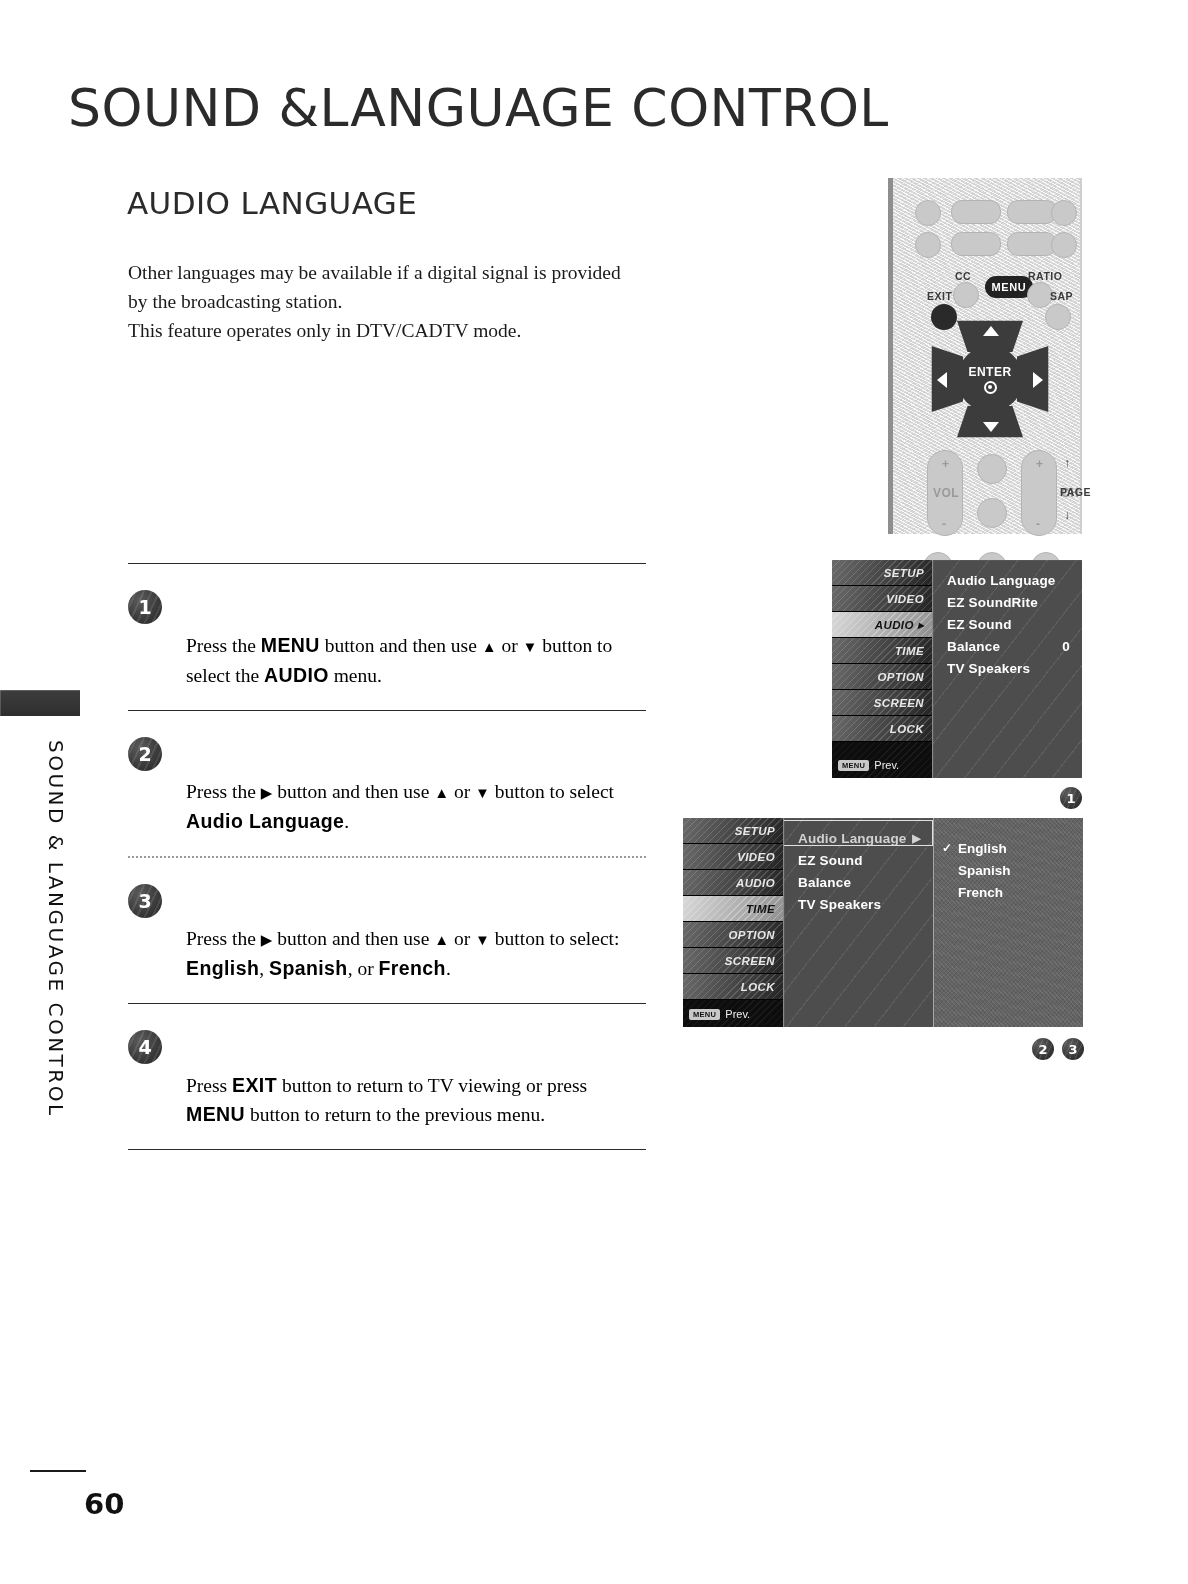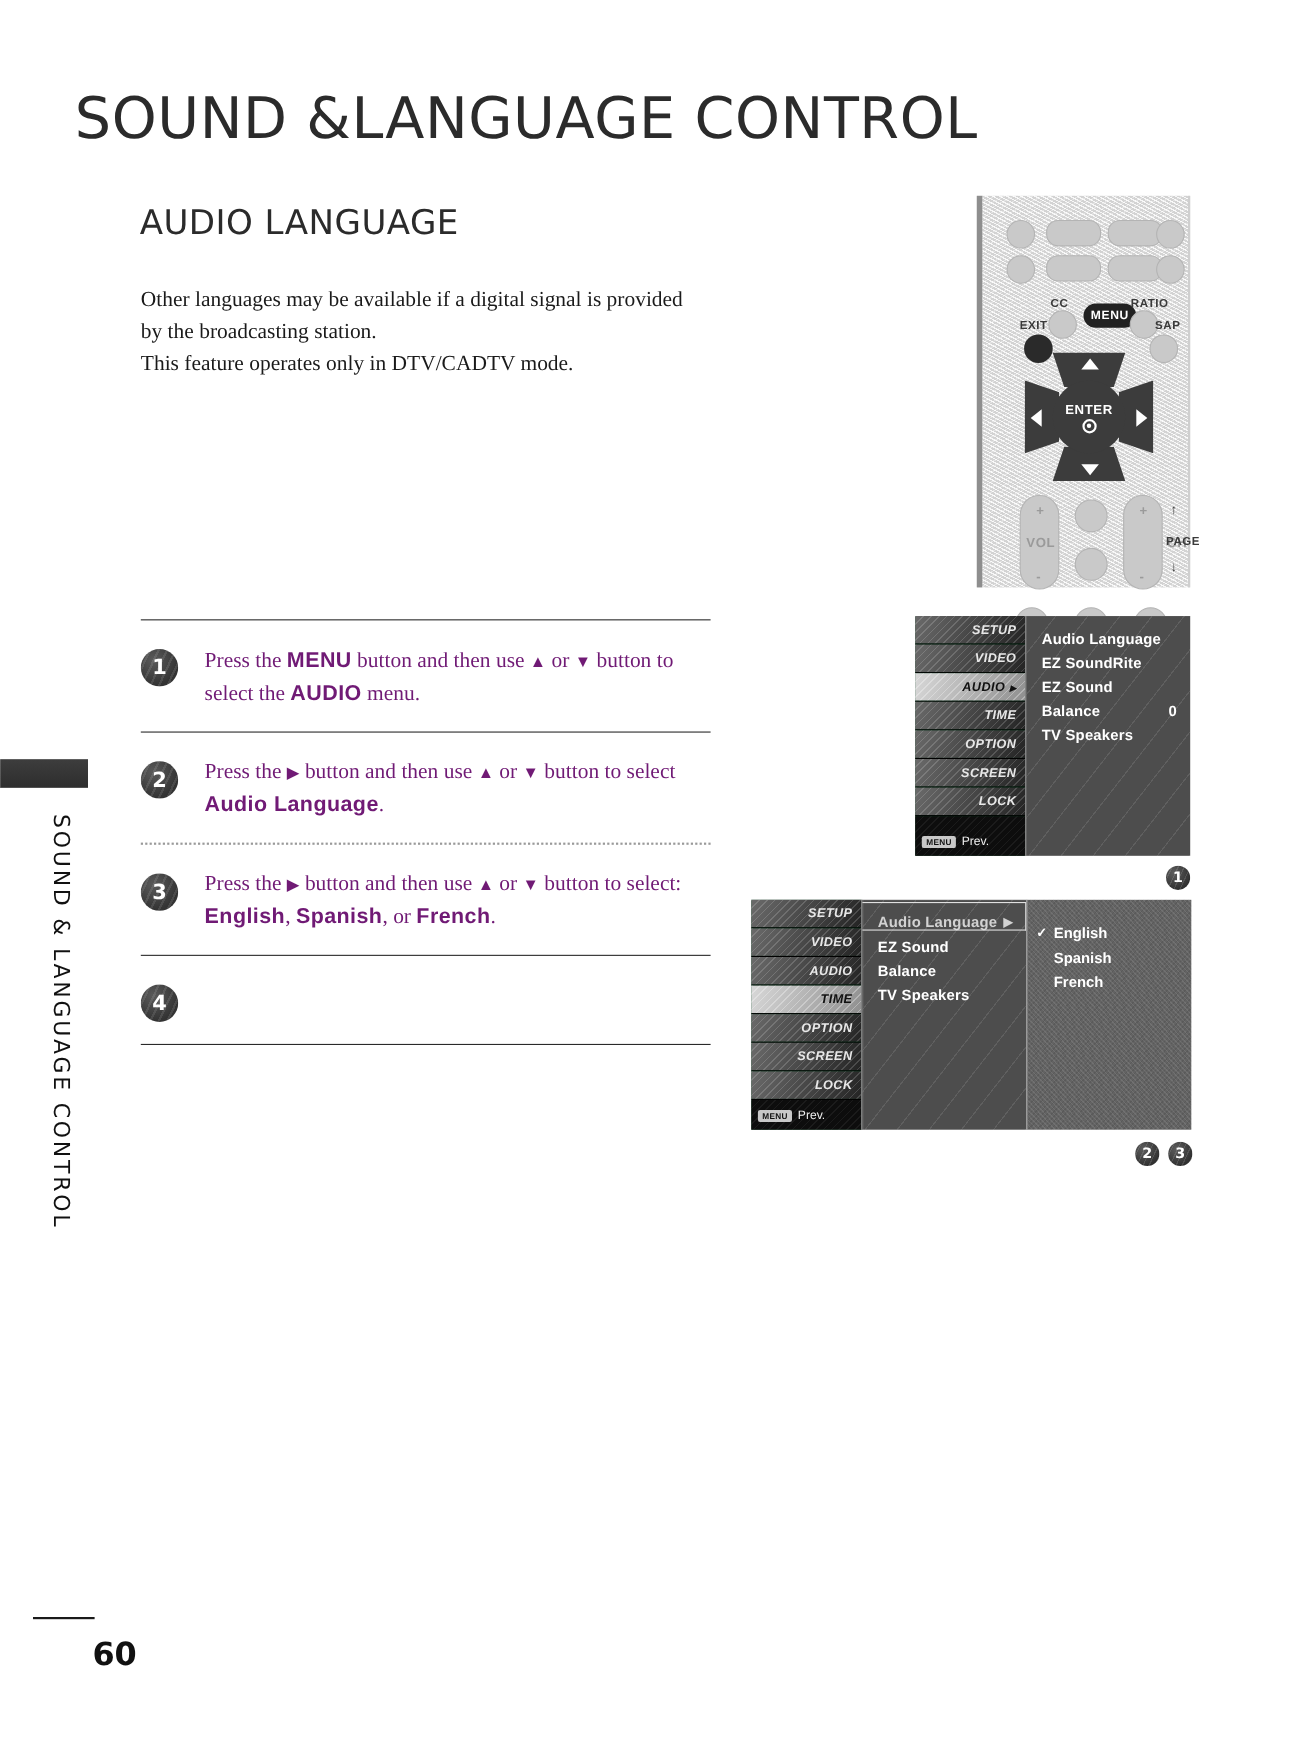--- a/index.html
+++ b/index.html
@@ -47,21 +47,21 @@
     background:#3a3a3a; color:#fff;
     display:flex; align-items:center; justify-content:center;
     font-size:19px; font-weight:bold; margin-top:4px;
     font-family:"DejaVu Sans", sans-serif;
     background-image:
       repeating-linear-gradient(115deg, rgba(255,255,255,.10) 0 2px, rgba(0,0,0,0) 2px 7px),
       radial-gradient(circle at 34% 30%, #5a5a5a 0%, #333 70%);
   }
   .step-text {
     margin-left:24px; font-size:19.5px; line-height:28px;
-    font-family:"Liberation Serif", serif; color:#701a75;
+    font-family:"Liberation Serif", serif; color:#000000;margin-top:45px;
   }
   .step-text b { font-family:"Liberation Sans", sans-serif; font-weight:bold; letter-spacing:.4px;}
   .arw { font-size:15px; }
 
   
   .side-tab {
     position:absolute; left:0px; top:690px; width:80px; height:26px;
     background:#3a3a3a;
     background-image:
       linear-gradient(to right, rgba(255,255,255,.18) 0 1px, rgba(0,0,0,0) 1px 26px),
@@ -119,21 +119,21 @@
     align-items:center; justify-content:center; gap:2px;
     font-size:12px; font-weight:bold; letter-spacing:.5px;
     font-family:"Liberation Sans", sans-serif;
   }
   .enter-ring { width:13px; height:13px; border-radius:50%; border:2px solid #fff; display:flex;align-items:center;justify-content:center;}
   .enter-ring i { width:4px;height:4px;border-radius:50%;background:#fff;display:block;}
 
   
   .osd { position:absolute; display:flex; }
   .osd-left {
-    width:100px; background:#14532d; position:relative;
+    width:100px; background:#1d4ed8; position:relative;
     display:flex; flex-direction:column;
   }
   .osd-ico {
     height:26px; position:relative; display:flex; align-items:center; justify-content:flex-end;
     padding-right:8px; color:#e8e8e8; font-style:italic; font-weight:bold;
     font-size:11.5px; letter-spacing:.4px; font-family:"Liberation Sans", sans-serif;
     background-image:
       repeating-linear-gradient(135deg, rgba(255,255,255,.16) 0 1px, rgba(0,0,0,0) 1px 5px),
       linear-gradient(110deg,#6a6a6a,#242424);
     border-bottom:1px solid #000;
@@ -249,20 +249,23 @@
     <div class="badge">3</div>
     <div class="step-text">
       <span>Press the </span><span class="arw">▶</span><span> button and then use </span><span class="arw">▲</span><span> or </span><span class="arw">▼</span><span> button to select: </span><b>English</b><span>, </span><b>Spanish</b><span>, or </span><b>French</b><span>.</span>
     </div>
   </div>
 
   <div class="rule-solid"></div>
 
   <div class="step">
     <div class="badge">4</div>
+    <div class="step-text">
+      <span>Press </span><b>EXIT</b><span> button to return to TV viewing or press </span><b>MENU</b><span> button to return to the previous menu.</span>
+    </div>
   </div>
 
   <div class="rule-solid"></div>
 </div>
 
 <div class="remote">
 
   <div class="rbtn rnd" style="left:22px;  top:22px; width:26px; height:26px;"></div>
   <div class="rbtn ovl" style="left:58px;  top:22px; width:50px; height:24px;"></div>
   <div class="rbtn ovl" style="left:114px; top:22px; width:50px; height:24px;"></div>

